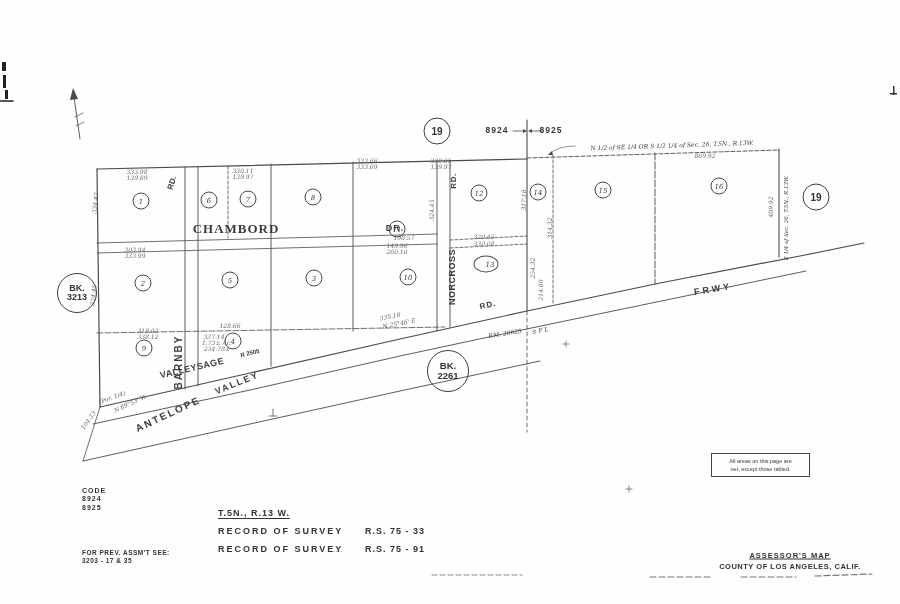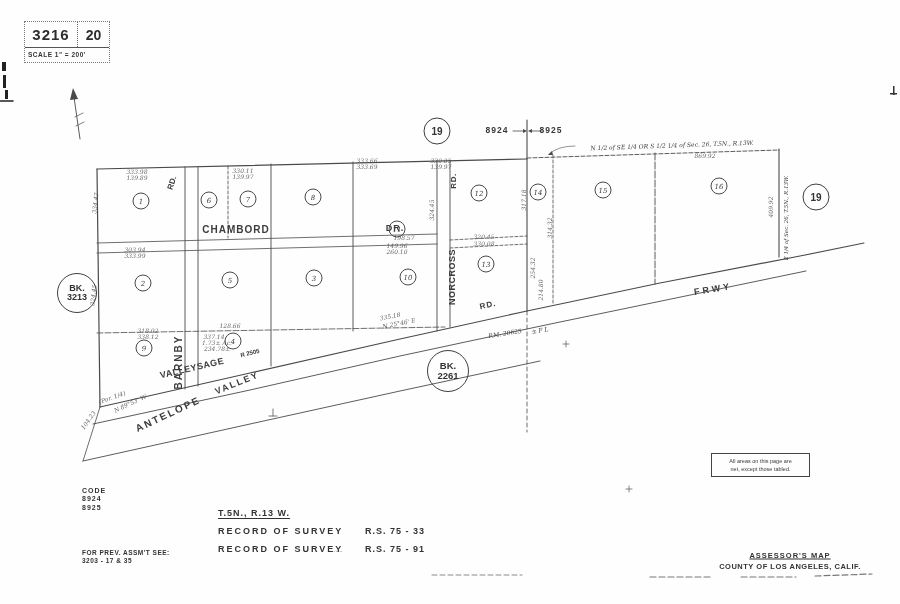--- a/index.html
+++ b/index.html
@@ -112,27 +112,20 @@
         <path d="M0,101 L13,101" stroke="#222" stroke-width="1.6"></path>
         <rect x="2" y="62" width="4" height="9" fill="#222" stroke="none"></rect>
         <rect x="3" y="75" width="3" height="13" fill="#222" stroke="none"></rect>
         <rect x="5" y="90" width="3" height="9" fill="#222" stroke="none"></rect>
         <rect x="890" y="93" width="7" height="1.5" fill="#333" stroke="none"></rect>
         <rect x="893" y="86" width="1.5" height="9" fill="#333" stroke="none"></rect>
       </g>
     </g>
   </svg>
 
-  <div id="hdrbox">
-    <div class="row1">
-      <div class="cell1">3216</div>
-      <div class="cell2">20</div>
-    </div>
-    <div class="row2">SCALE 1" = 200'</div>
-  </div>
 
   <div class="abs ctr" style="left:497px;top:130px;font:bold 8.5px 'Liberation Sans',sans-serif;letter-spacing:1px;">8924</div>
   <div class="abs ctr" style="left:551px;top:130px;font:bold 8.5px 'Liberation Sans',sans-serif;letter-spacing:1px;">8925</div>
 
   <div class="c19" style="left:437px;top:131px;">19</div>
   <div class="c19" style="left:816px;top:197px;">19</div>
 
   <div class="bkcircle" style="left:77px;top:293px;width:38px;height:38px;font-size:9px;">
     <span>BK.</span>
     <span>3213</span>
@@ -157,21 +150,21 @@
   <div class="foot" style="left:365px;top:526px;font:bold 9px 'Liberation Sans',sans-serif;letter-spacing:1px;">R.S. 75 - 33</div>
   <div class="foot" style="left:218px;top:544px;font:bold 9px 'Liberation Sans',sans-serif;letter-spacing:2px;">RECORD OF SURVEY</div>
   <div class="foot" style="left:365px;top:544px;font:bold 9px 'Liberation Sans',sans-serif;letter-spacing:1px;">R.S. 75 - 91</div>
   <div class="foot" style="left:82px;top:549px;font:bold 6.5px 'Liberation Sans',sans-serif;letter-spacing:.5px;line-height:1.25;">
     <div>FOR PREV. ASSM'T SEE:</div>
     <div>3203  - 17 &amp; 35</div>
   </div>
   <div class="foot ctr" style="left:790px;top:555px;font:bold 7.5px 'Liberation Sans',sans-serif;letter-spacing:1px;position:absolute;text-decoration:underline;">ASSESSOR'S MAP</div>
   <div class="foot ctr" style="left:790px;top:566px;font:bold 7.5px 'Liberation Sans',sans-serif;letter-spacing:.5px;position:absolute;">COUNTY OF LOS ANGELES, CALIF.</div>
 
-<div class="street" style="font-size: 10px; letter-spacing: 1px; left: 236px; top: 229px; --r: 0deg;">CHAMBORD</div>
+<div class="street" style="font-size: 13px; letter-spacing: 1px; left: 236px; top: 229px; font-family: Liberation Serif, serif; --r: 0deg;">CHAMBORD</div>
     <div class="street" style="font-size: 9px; letter-spacing: 1px; left: 395px; top: 228px; --r: 0deg;">DR.</div>
     <div class="street" style="font-size: 9px; letter-spacing: 0.5px; left: 452px; top: 277px; --r: -90deg;">NORCROSS</div>
     <div class="street" style="font-size: 8px; letter-spacing: 0.5px; left: 453px; top: 181px; --r: -90deg;">RD.</div>
     <div class="street" style="font-size: 10px; letter-spacing: 2px; left: 178px; top: 362px; --r: -90deg;">BARNBY</div>
     <div class="street" style="font-size: 8px; letter-spacing: 0px; left: 172px; top: 183px; --r: -72deg;">RD.</div>
     <div class="street" style="font-size: 9px; letter-spacing: 0.5px; left: 192px; top: 368px; --r: -13deg;">VALLEYSAGE</div>
     <div class="street" style="font-size: 6px; letter-spacing: 0px; left: 250px; top: 353px; --r: -13deg;">R 2505</div>
     <div class="street" style="font-size: 10px; letter-spacing: 2px; left: 168px; top: 414px; --r: -25deg;">ANTELOPE</div>
     <div class="street" style="font-size: 9px; letter-spacing: 2px; left: 237px; top: 383px; --r: -22deg;">VALLEY</div>
     <div class="street" style="font-size: 9px; letter-spacing: 3px; left: 713px; top: 289px; --r: -9deg;">FRWY</div>
@@ -219,19 +212,19 @@
     <div class="pcircle" style="left: 141px; top: 201px; --r: 0deg;">1</div>
     <div class="pcircle" style="left: 209px; top: 200px; --r: 0deg;">6</div>
     <div class="pcircle" style="left: 248px; top: 199px; --r: 0deg;">7</div>
     <div class="pcircle" style="left: 313px; top: 197px; --r: 0deg;">8</div>
     <div class="pcircle" style="left: 397px; top: 193px; margin-top: 36px; --r: 0deg;">11</div>
     <div class="pcircle" style="left: 479px; top: 193px; --r: 0deg;">12</div>
     <div class="pcircle" style="left: 143px; top: 283px; --r: 0deg;">2</div>
     <div class="pcircle" style="left: 230px; top: 280px; --r: 0deg;">5</div>
     <div class="pcircle" style="left: 314px; top: 278px; --r: 0deg;">3</div>
     <div class="pcircle" style="left: 408px; top: 277px; --r: 0deg;">10</div>
-    <div class="pcircle" style="left: 486px; top: 264px; --r: 0deg;">13</div>
+    <div class="pcircle" style="left: 486px; top: 264px; padding-left: 8px; --r: 0deg;">13</div>
     <div class="pcircle" style="left: 144px; top: 348px; --r: 0deg;">9</div>
     <div class="pcircle" style="left: 233px; top: 341px; --r: 0deg;">4</div>
     <div class="pcircle" style="left: 538px; top: 192px; --r: 0deg;">14</div>
     <div class="pcircle" style="left: 603px; top: 190px; --r: 0deg;">15</div>
     <div class="pcircle" style="left: 719px; top: 186px; --r: 0deg;">16</div>
   </div>
 
 </body></html>

